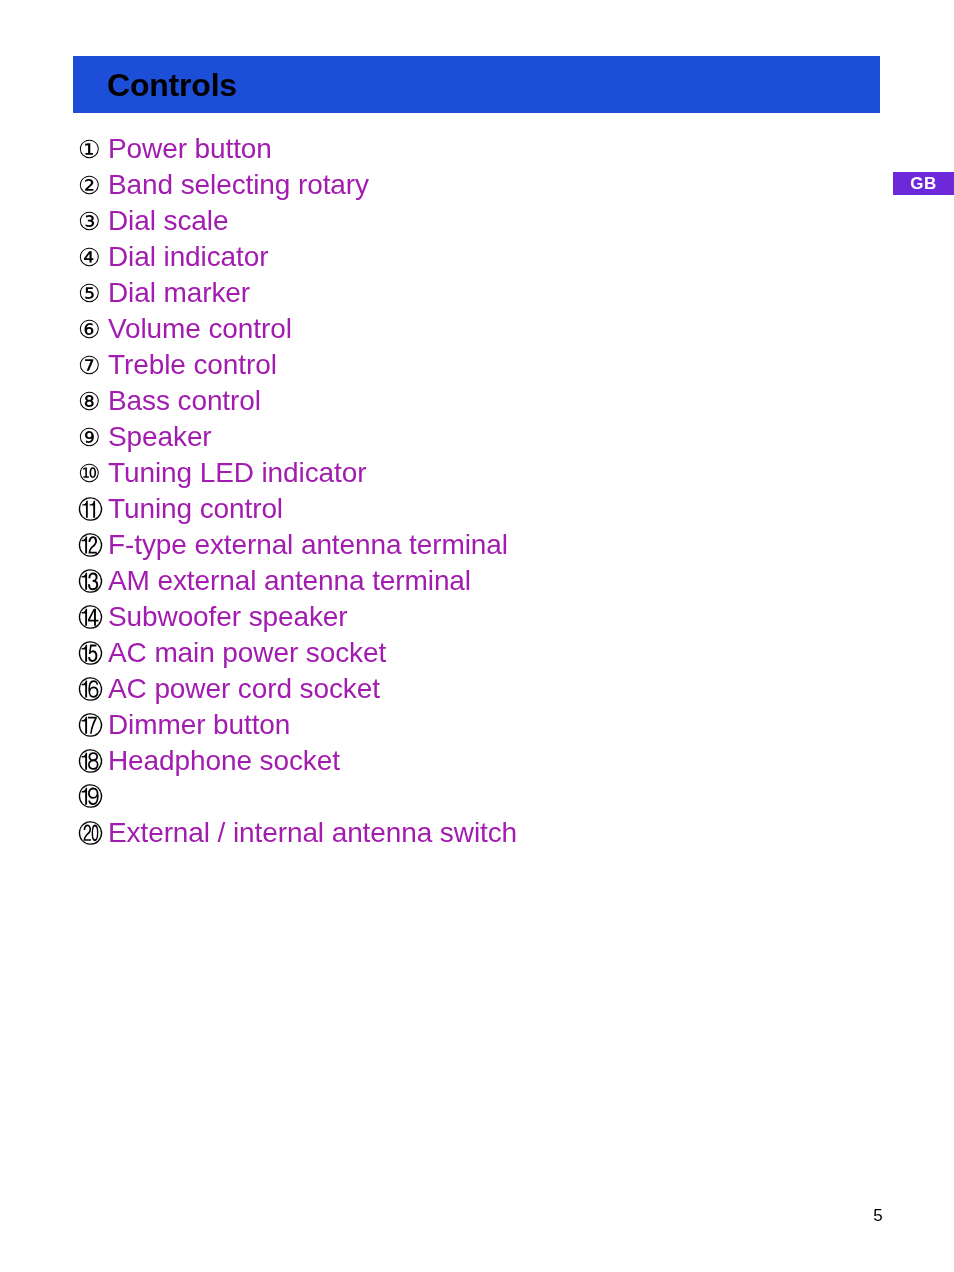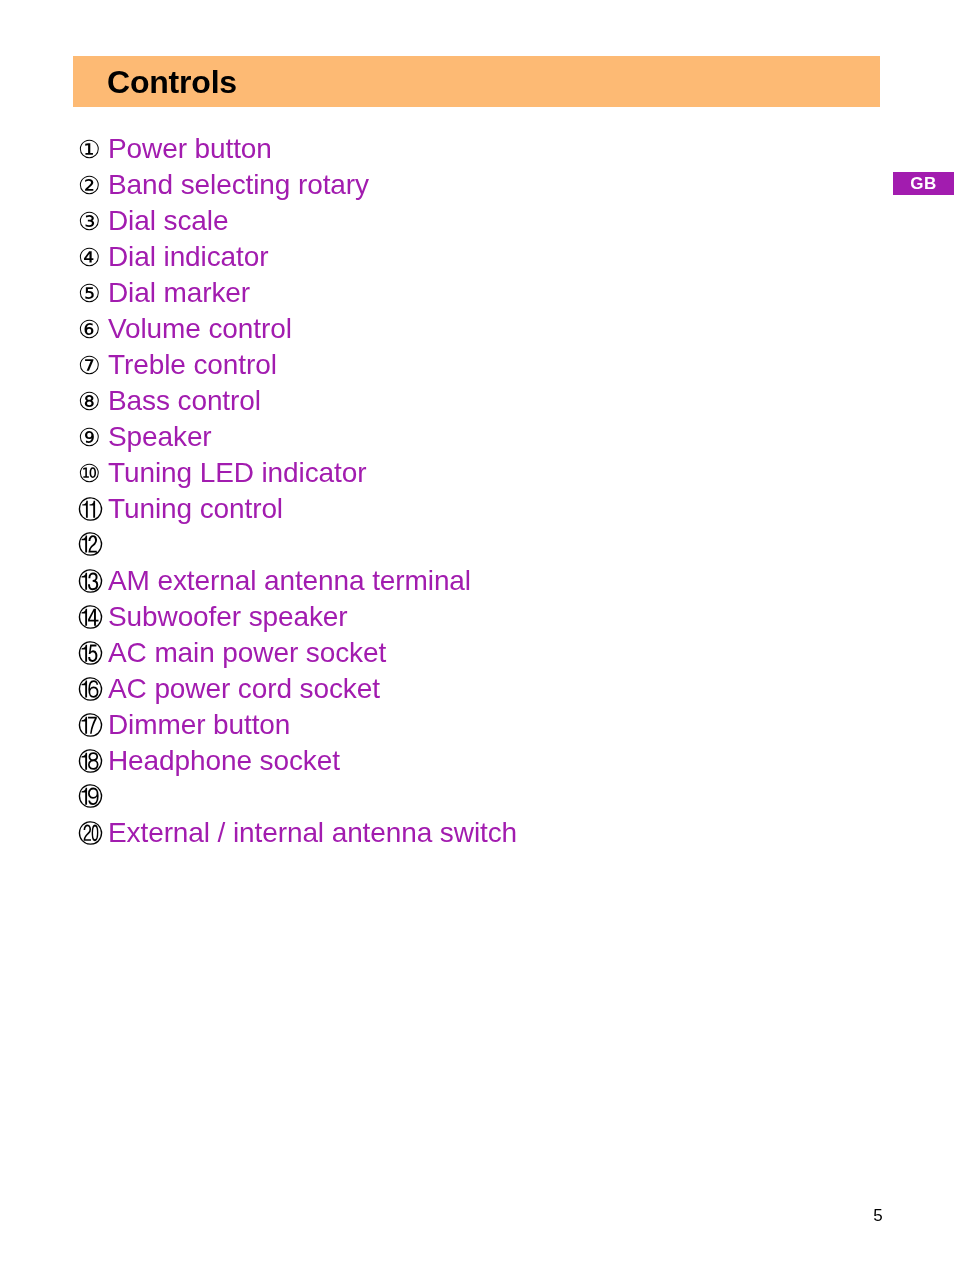--- a/index.html
+++ b/index.html
@@ -24,43 +24,43 @@
     height: 1272px;
     background: #ffffff;
   }
 
   
   .section-header {
     position: absolute;
     left: 73px;
     top: 56px;
     width: 807px;
-    height: 51px;
-    background: #fdba74;
+    height: 57px;
+    background: #1d4ed8;
     display: flex;
     align-items: center;
   }
   .section-header .title {
     font-size: 32px;
     font-weight: bold;
     letter-spacing: -0.2px;
     margin-left: 34px;
     line-height: 1;
     color: #000000;
     white-space: nowrap;
   }
 
   
   .lang-badge {
     position: absolute;
     left: 893px;
     top: 172px;
     width: 61px;
     height: 23px;
-    background: #a21caf;
+    background: #6d28d9;
     color: #ffffff;
     font-size: 17px;
     font-weight: bold;
     letter-spacing: 0.5px;
     display: flex;
     align-items: center;
     justify-content: center;
   }
 
   
@@ -165,20 +165,21 @@
       <li class="control-item">
         <span class="control-num wide">⑩</span>
         <span class="control-label">Tuning LED indicator</span>
       </li>
       <li class="control-item">
         <span class="control-num wide">⑪</span>
         <span class="control-label">Tuning control</span>
       </li>
       <li class="control-item">
         <span class="control-num wide">⑫</span>
+        <span class="control-label">F-type external antenna terminal</span>
       </li>
       <li class="control-item">
         <span class="control-num wide">⑬</span>
         <span class="control-label">AM external antenna terminal</span>
       </li>
       <li class="control-item">
         <span class="control-num wide">⑭</span>
         <span class="control-label">Subwoofer speaker</span>
       </li>
       <li class="control-item">

